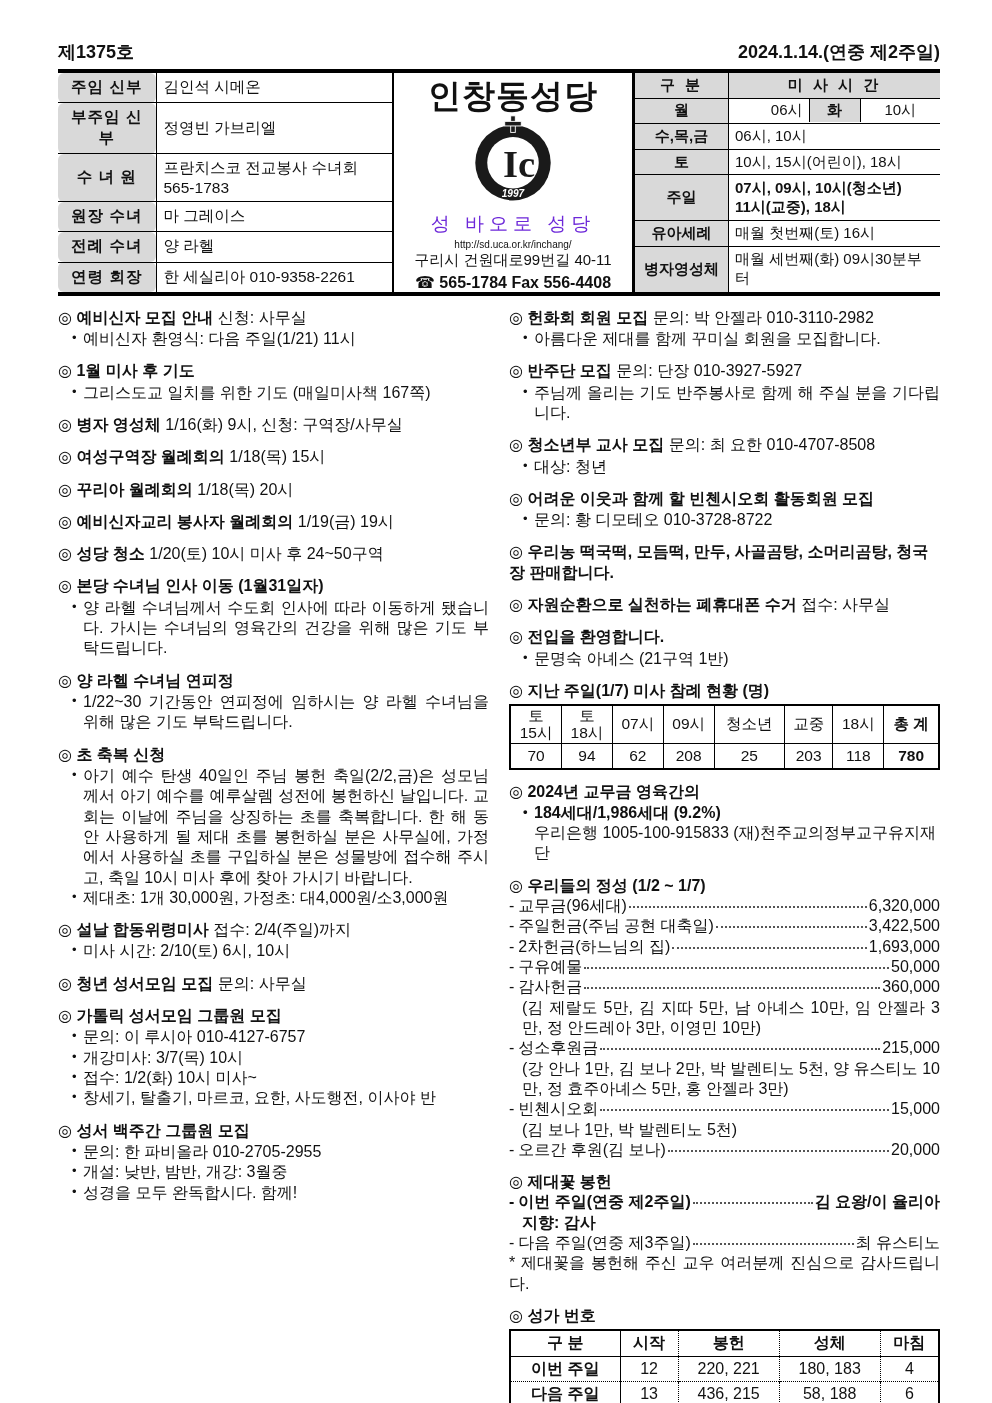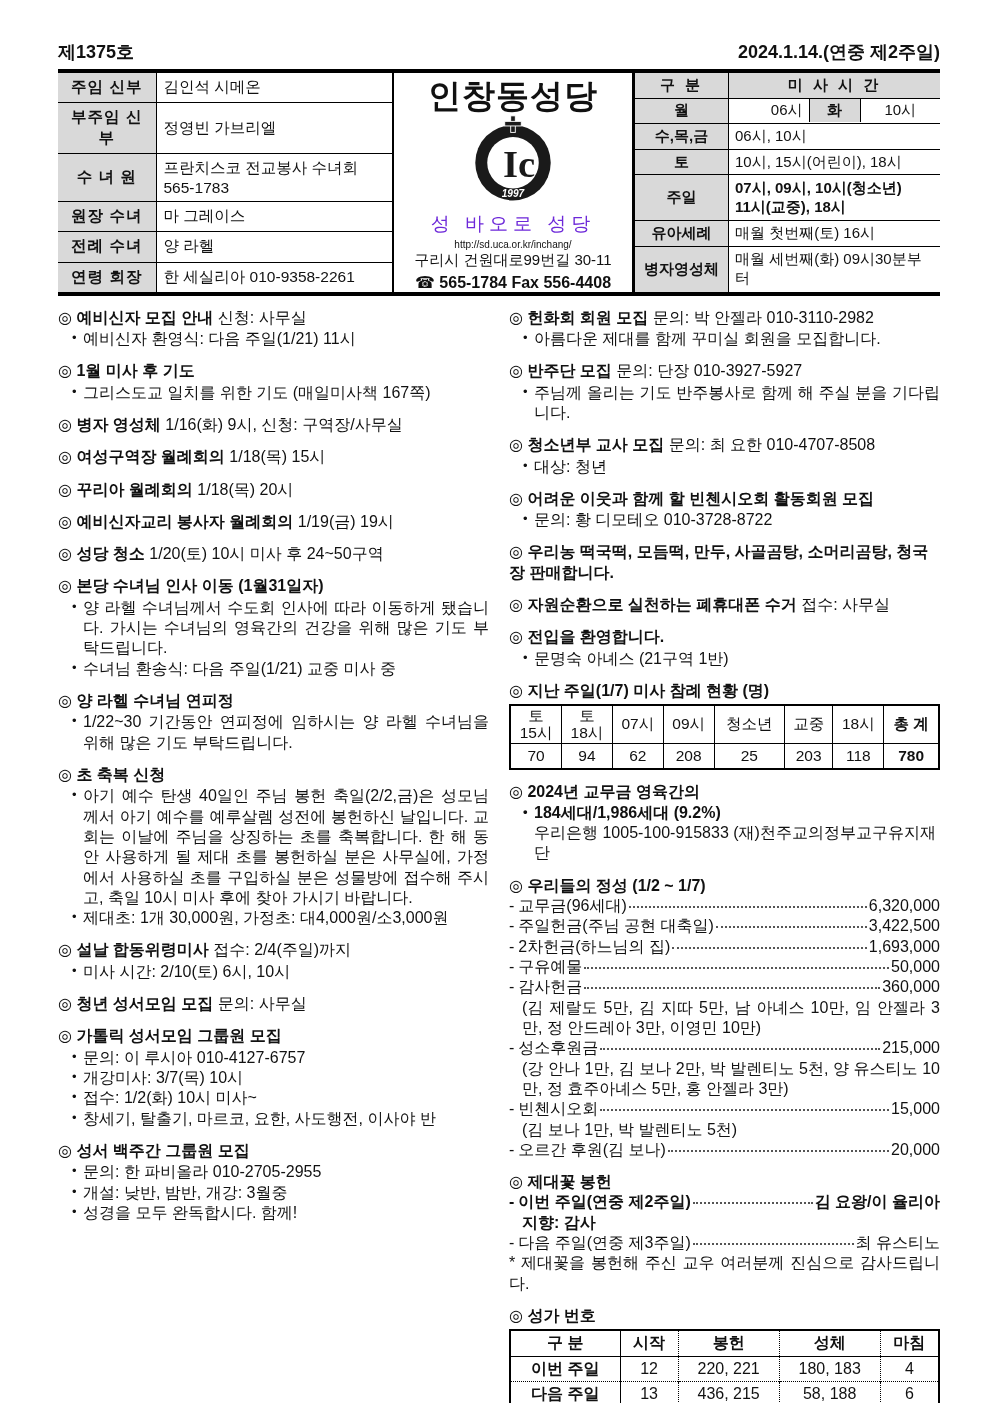--- a/index.html
+++ b/index.html
@@ -12,21 +12,21 @@
   .page { padding:40px 52px 0 58px; }
 
   
   .topline { display:flex; justify-content:space-between; align-items:flex-end;
              font-size:18px; font-weight:bold; margin-bottom:5px; }
 
   
   .band { display:flex; border-top:4px solid #000; border-bottom:4px solid #000; min-height:212px; }
 
   table.info { border-collapse:collapse; width:334px; font-size:15.5px; }
-  table.info td { border-top:1px solid #000; border-bottom:1px solid #000; padding:4px 7px; }
+  table.info td { border-top:1px solid #000; border-bottom:1px solid #000; padding:4px 7px;border-radius:6px; }
   table.info td.lbl { background:#d9d9d9; font-weight:bold; text-align:center; width:98px;
                       border-right:1px solid #000; letter-spacing:1px; }
   table.info tr:first-child td { border-top:none; }
   table.info tr:last-child td { border-bottom:none; }
 
   .center { flex:1; border-left:2px solid #000; border-right:2px solid #000;
             text-align:center; padding:6px 4px 0 4px; }
   .parish-name { font-size:33px; font-weight:bold; letter-spacing:1px; line-height:1.05; }
   .subtitle { color:#6d28d9; font-size:19px; letter-spacing:5px; margin-top:1px; }
   .url  { font-size:10px; margin-top:2px; }
@@ -138,21 +138,21 @@
       <svg class="logo" width="92" height="92" viewBox="0 0 100 100">
         <circle cx="50" cy="53" r="41" fill="#1a1a1a"></circle>
         <circle cx="50" cy="53" r="28" fill="#ffffff"></circle>
         <rect x="47.5" y="2" width="5" height="18" fill="#1a1a1a" stroke="#fff" stroke-width="1"></rect>
         <rect x="41" y="8" width="18" height="5" fill="#1a1a1a" stroke="#fff" stroke-width="1"></rect>
         <text x="39" y="68" font-size="42" font-weight="bold" fill="#1a1a1a" font-family="Liberation Serif, DejaVu Serif, serif">Ic</text>
         <text x="50" y="90" font-size="11" font-weight="bold" fill="#ffffff" text-anchor="middle" font-style="italic">1997</text>
       </svg>
       <div class="subtitle">성 바오로 성당</div>
       <div class="url">http://sd.uca.or.kr/inchang/</div>
-      <div class="addr">구리시 건원대로99번길 30-11</div>
+      <div class="addr">구리시 건원대로99번길 40-11</div>
       <div class="phone">
         <span>☎</span>
         <span>565-1784 Fax 556-4408</span>
       </div>
     </div>
 
     <table class="mass">
       <tbody>
           <tr>
         <td class="lbl hdr">구 분</td>
@@ -236,21 +236,20 @@
 
       <div class="sec">
         <div class="sec-head"><span class="sec-title">성당 청소</span>
           <span class="sec-after">1/20(토) 10시 미사 후 24~50구역</span></div>
       </div>
 
       <div class="sec">
         <div class="sec-head"><span class="sec-title">본당 수녀님 인사 이동 (1월31일자)</span></div>
         <ul class="bullets">
           <li>양 라헬 수녀님께서 수도회 인사에 따라 이동하게 됐습니다. 가시는 수녀님의 영육간의 건강을 위해 많은 기도 부탁드립니다.</li>
-          <li>수녀님 환송식: 다음 주일(1/21) 교중 미사 중</li>
         </ul>
       </div>
 
       <div class="sec">
         <div class="sec-head"><span class="sec-title">양 라헬 수녀님 연피정</span></div>
         <ul class="bullets">
             <li>1/22~30 기간동안 연피정에 임하시는 양 라헬 수녀님을 위해 많은 기도 부탁드립니다.</li>
           </ul>
       </div>
 

